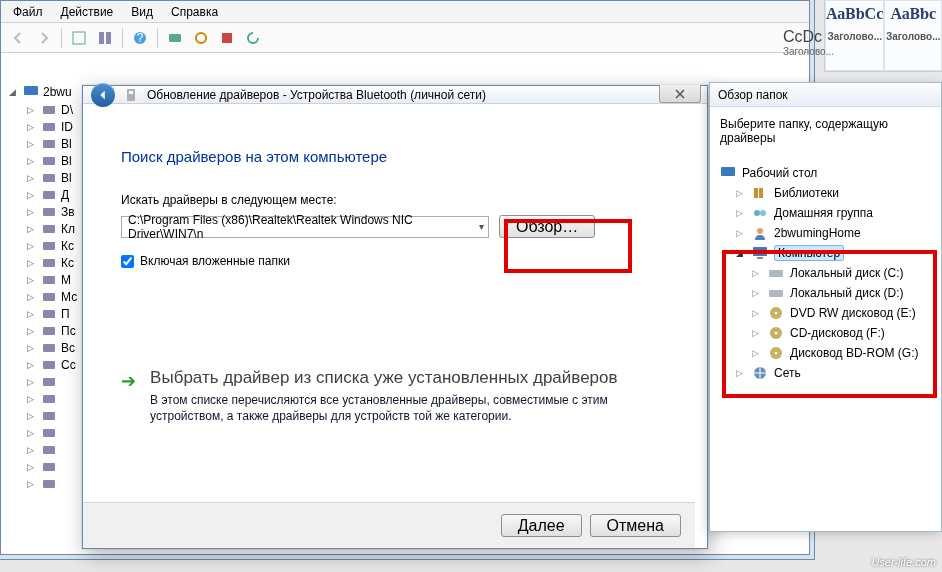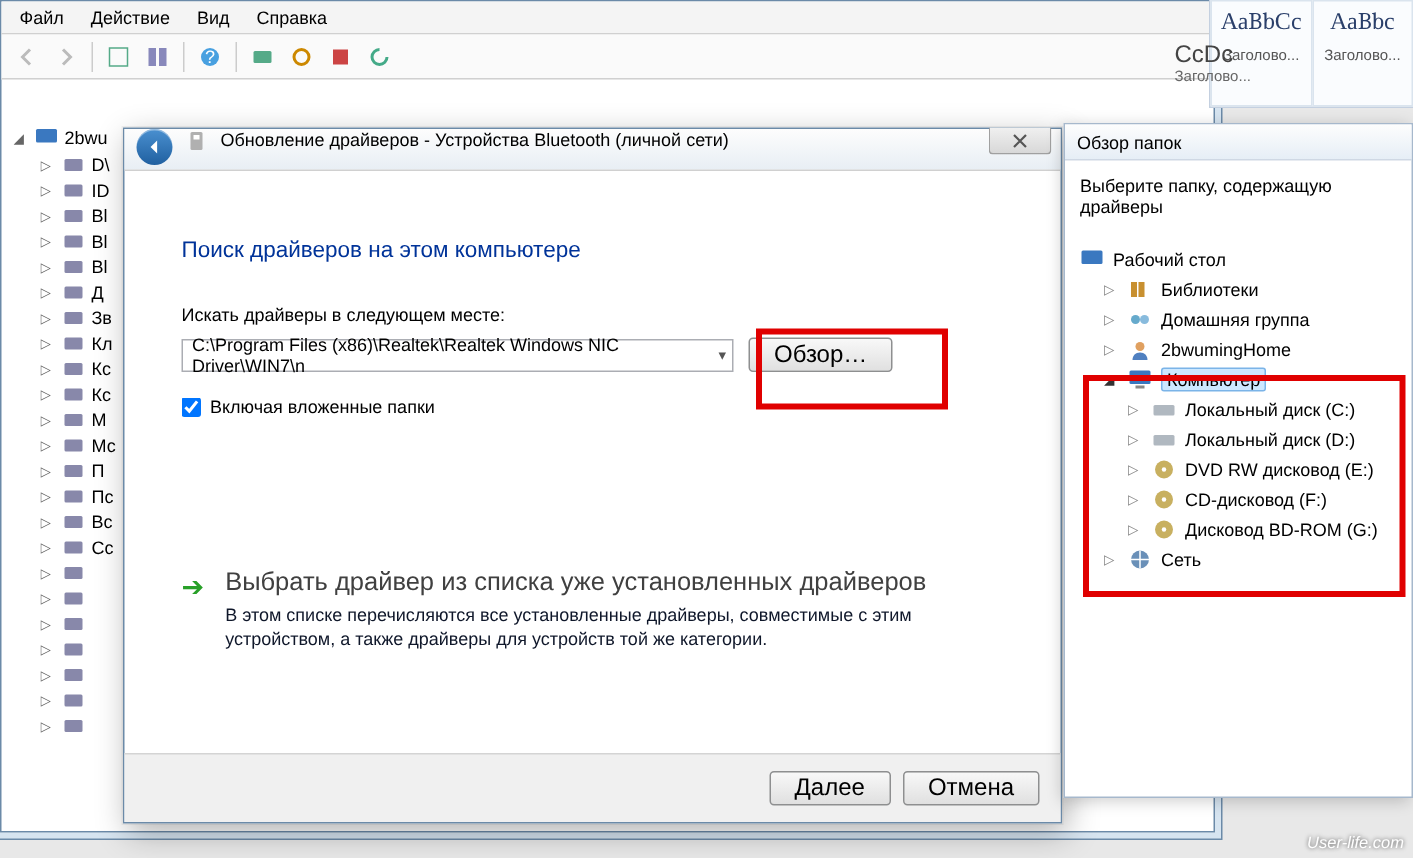--- a/index.html
+++ b/index.html
@@ -39,23 +39,23 @@
 .tree-arrow { font-size: 9px; color: #666; width: 10px; }
 .tree-icon { width: 16px; height: 14px; flex-shrink: 0; }
 
 
 .dlg {
   position: absolute; left: 82px; top: 85px; width: 626px; height: 464px;
   background: #fff; border: 1px solid #6b8aa8;
   box-shadow: 0 0 0 1px rgba(0,0,0,.05), 3px 6px 20px rgba(0,0,0,.3);
 }
 .dlg-title {
-  height: 28px; background: linear-gradient(#fdfdfd, #e8eef4);
+  height: 18px; background: linear-gradient(#fdfdfd, #e8eef4);
   border-bottom: 1px solid #d0d0d0;
-  display: flex; padding: 0 8px; gap: 8px;
+  display: flex; align-items: center; padding: 0 8px; gap: 8px;
   position: relative;
 }
 .back-btn {
   width: 24px; height: 24px; border-radius: 50%;
   background: linear-gradient(#4a90d0, #2060a0);
   display: flex; align-items: center; justify-content: center;
   box-shadow: inset 0 1px 0 rgba(255,255,255,.4);
 }
 .back-btn svg { width: 14px; height: 14px; fill: #fff; }
 .dlg-close {
@@ -88,21 +88,21 @@
 .red2 { left:722px; top:250px; width:215px; height:148px; }
 
 .link-row {
   display:flex; gap:14px; margin-top:100px; cursor:pointer;
 }
 .link-arrow { color:#28a028; font-size:18px; margin-top:2px; }
 .link-title { color:#404040; font-size:17px; margin-bottom:4px; }
 .link-desc { color:#0f172a; font-size:12px; line-height:1.35; max-width:480px; }
 
 .dlg-footer {
-  position:absolute; left:0; right:0; bottom:0; height:46px;
+  position:absolute; left:0; right:12px; bottom:0; height:46px;
   background:#f0f0f0; border-top:1px solid #d4d4d4;
   display:flex; justify-content:flex-end; align-items:center; gap:8px; padding:0 14px;
 }
 
 
 .browse {
   position:absolute; left:709px; top:82px; width:233px; height:450px;
   background:#ffffff; border:1px solid #a6b8cc;
   box-shadow:-2px 2px 10px rgba(0,0,0,.2);
 }
@@ -112,21 +112,21 @@
 }
 .browse-body { padding:10px 10px 0 10px; }
 .browse-tree { margin-top:18px; }
 .bt-item { display:flex; align-items:center; gap:6px; height:20px; white-space:nowrap; }
 .bt-arrow { font-size:9px; color:#888; width:10px; flex-shrink:0; }
 .bt-icon { width:16px; height:14px; flex-shrink:0; }
 .bt-sel { background:#cde8ff; border:1px solid #7bb4e8; padding:0 3px; border-radius:2px; }
 .ind1 { padding-left:16px; } .ind2 { padding-left:32px; }
 
 
-.ribbon-frag { position:absolute; right:0; top:0; width:136px; height:72px; background:#fafcfe; border-left:1px solid #c4d0e0; border-bottom:1px solid #c4d0e0; display:flex; }
+.ribbon-frag { position:absolute; right:0; top:0; width:118px; height:72px; background:#fafcfe; border-left:1px solid #c4d0e0; border-bottom:1px solid #c4d0e0; display:flex;font-weight:bold; }
 .rib-cell { flex:1; border:1px solid #dae4ee; text-align:center; padding:4px 0; }
 .rib-big { font-family:"Cambria",serif; font-size:16px; color:#2a3f6a; }
 .rib-sm { font-size:10px; color:#555; margin-top:8px; }
 
 .watermark { position:absolute; right:6px; bottom:4px; font-size:11px; color:#fff; text-shadow:0 0 3px rgba(0,0,0,.7); font-style:italic; }
 
 
 .i-monitor { fill:#3a78c0; }
 .i-disk { fill:#b0b8c0; }
 .i-cd { fill:#c8b060; }

